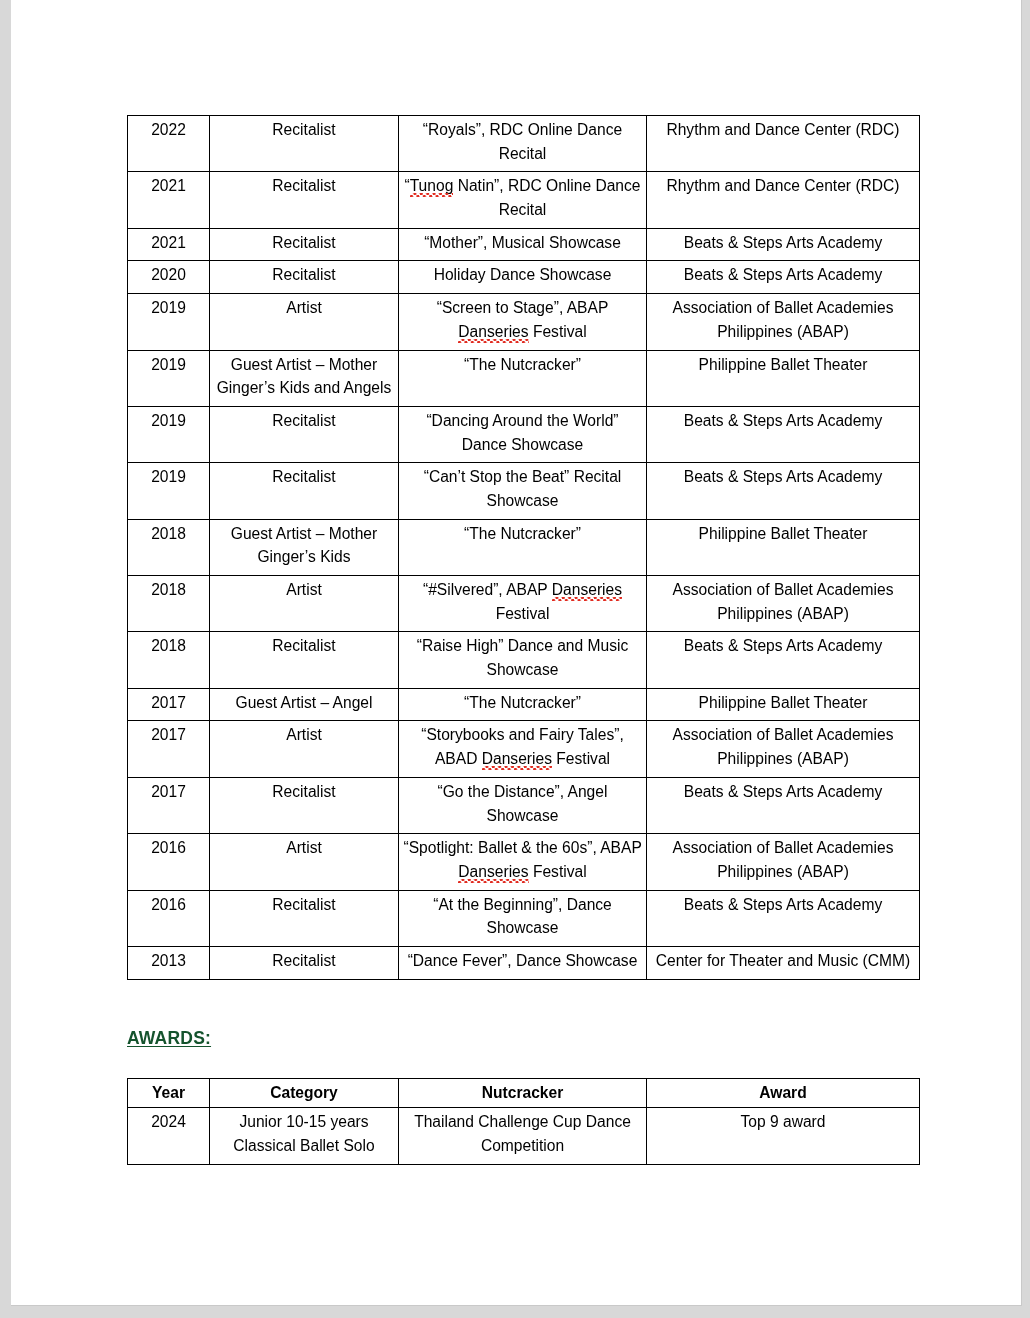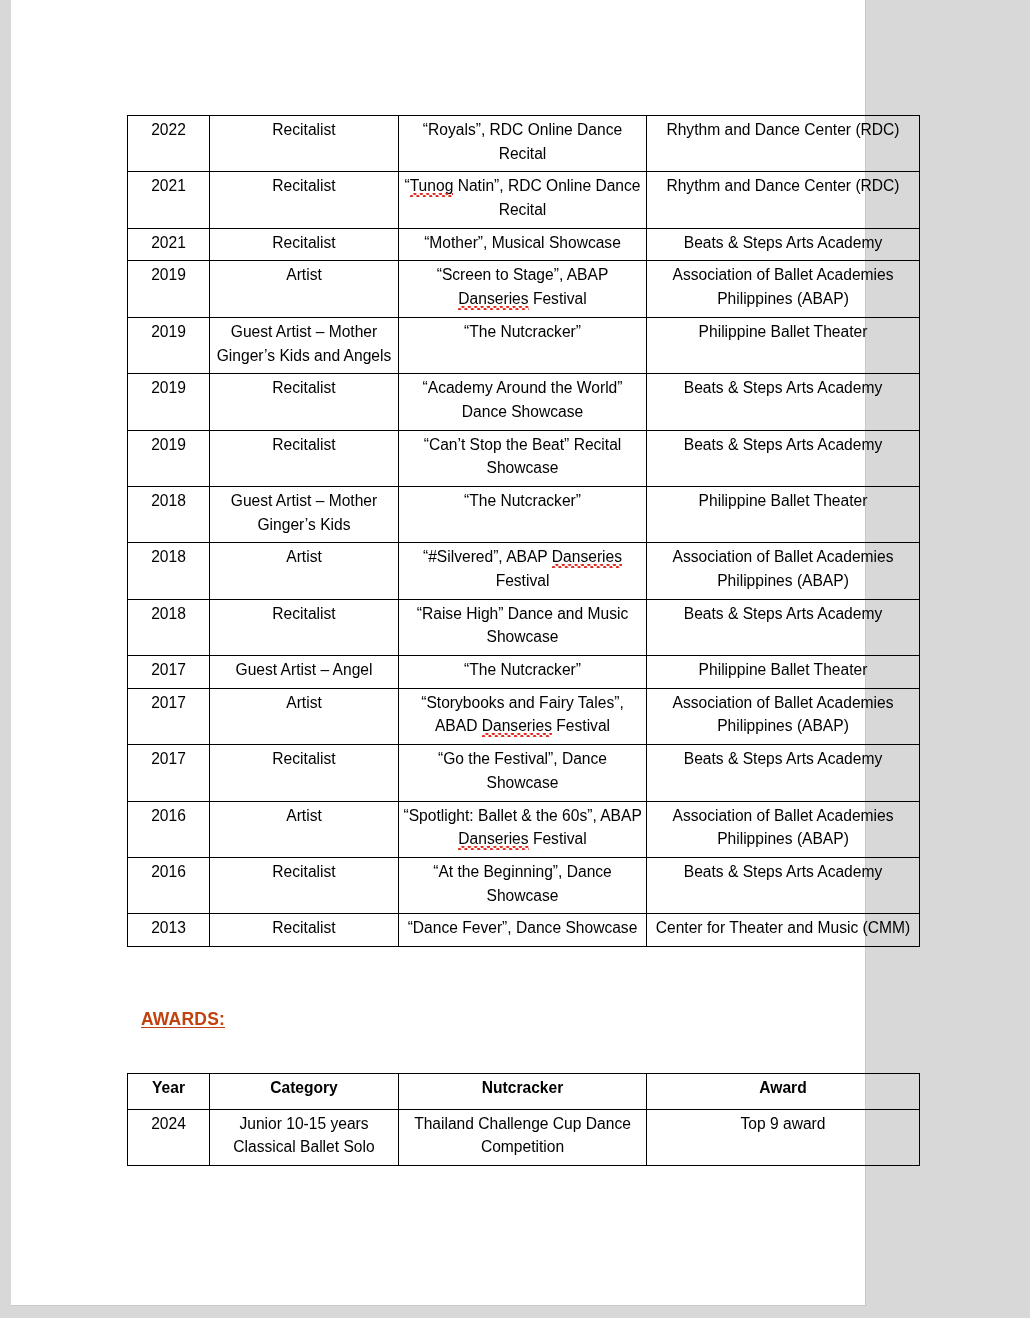--- a/index.html
+++ b/index.html
@@ -9,21 +9,21 @@
   }
   body {
     width: 1030px; height: 1318px;
     font-family: "Liberation Sans", sans-serif;
     overflow: hidden;
   }
 
   #page {
     position: absolute;
     left: 11px; top: 0;
-    width: 855px; height: 1306px;
+    width: 1011px; height: 1306px;
     background: #ffffff;
     border-right: 1px solid #c9c9c9;
     border-bottom: 1px solid #c9c9c9;
   }
 
   #content {
     position: absolute;
     left: 116px;
     top: 115px;
     width: 792px;
@@ -40,21 +40,21 @@
     vertical-align: top;
     font-size: 15.6px;
     line-height: 1.52;
     color: #000000;
     font-weight: normal;
     padding: 2px 4px 6px 4px;
     word-wrap: break-word;
   }
   table.doc-table th {
     font-weight: bold;
-    padding-bottom: 9px;
+    padding-bottom: 3px;
   }
 
   col.c-year { width: 82px; }
   col.c-role { width: 189px; }
   col.c-prod { width: 248px; }
   col.c-org  { width: 273px; }
 
   
   .sq {
     position: relative;
@@ -68,25 +68,25 @@
     bottom: -3px;
     height: 4px;
     background-image:
       radial-gradient(circle at 1.6px 3.4px, #e12b20 1.35px, rgba(0,0,0,0) 1.8px),
       radial-gradient(circle at 4.8px 0.6px, #e12b20 1.35px, rgba(0,0,0,0) 1.8px);
     background-size: 6.4px 4px;
     background-repeat: repeat-x;
   }
 
   .awards-heading {
-    margin: 14px;
+    margin: 0;
     padding: 0;
     font-size: 17.5px;
     font-weight: bold;
-    color: #c2410c;
+    color: #14532d;
     text-decoration: underline;
     text-underline-offset: 2px;
     letter-spacing: 0.2px;
   }
 
   .spacer-before-awards { height: 48px; }
   .spacer-after-awards  { height: 29px; }
 </style>
 </head>
 <body>
@@ -114,35 +114,41 @@
             <td>“<span class="sq">Tunog</span> Natin”, RDC Online Dance Recital</td>
             <td>Rhythm and Dance Center (RDC)</td>
           </tr>
           <tr>
             <td>2021</td>
             <td>Recitalist</td>
             <td>“Mother”, Musical Showcase</td>
             <td>Beats &amp; Steps Arts Academy</td>
           </tr>
           <tr>
+            <td>2020</td>
+            <td>Recitalist</td>
+            <td>Holiday Dance Showcase</td>
+            <td>Beats &amp; Steps Arts Academy</td>
+          </tr>
+          <tr>
             <td>2019</td>
             <td>Artist</td>
             <td>“Screen to Stage”, ABAP <span class="sq">Danseries</span> Festival</td>
             <td>Association of Ballet Academies Philippines (ABAP)</td>
           </tr>
           <tr>
             <td>2019</td>
             <td>Guest Artist – Mother Ginger’s Kids and Angels</td>
             <td>“The Nutcracker”</td>
             <td>Philippine Ballet Theater</td>
           </tr>
           <tr>
             <td>2019</td>
             <td>Recitalist</td>
-            <td>“Academy Around the World” Dance Showcase</td>
+            <td>“Dancing Around the World” Dance Showcase</td>
             <td>Beats &amp; Steps Arts Academy</td>
           </tr>
           <tr>
             <td>2019</td>
             <td>Recitalist</td>
             <td>“Can’t Stop the Beat” Recital Showcase</td>
             <td>Beats &amp; Steps Arts Academy</td>
           </tr>
           <tr>
             <td>2018</td>
@@ -170,21 +176,21 @@
           </tr>
           <tr>
             <td>2017</td>
             <td>Artist</td>
             <td>“Storybooks and Fairy Tales”, ABAD <span class="sq">Danseries</span> Festival</td>
             <td>Association of Ballet Academies Philippines (ABAP)</td>
           </tr>
           <tr>
             <td>2017</td>
             <td>Recitalist</td>
-            <td>“Go the Festival”, Dance Showcase</td>
+            <td>“Go the Distance”, Angel Showcase</td>
             <td>Beats &amp; Steps Arts Academy</td>
           </tr>
           <tr>
             <td>2016</td>
             <td>Artist</td>
             <td>“Spotlight: Ballet &amp; the 60s”, ABAP <span class="sq">Danseries</span> Festival</td>
             <td>Association of Ballet Academies Philippines (ABAP)</td>
           </tr>
           <tr>
             <td>2016</td>

